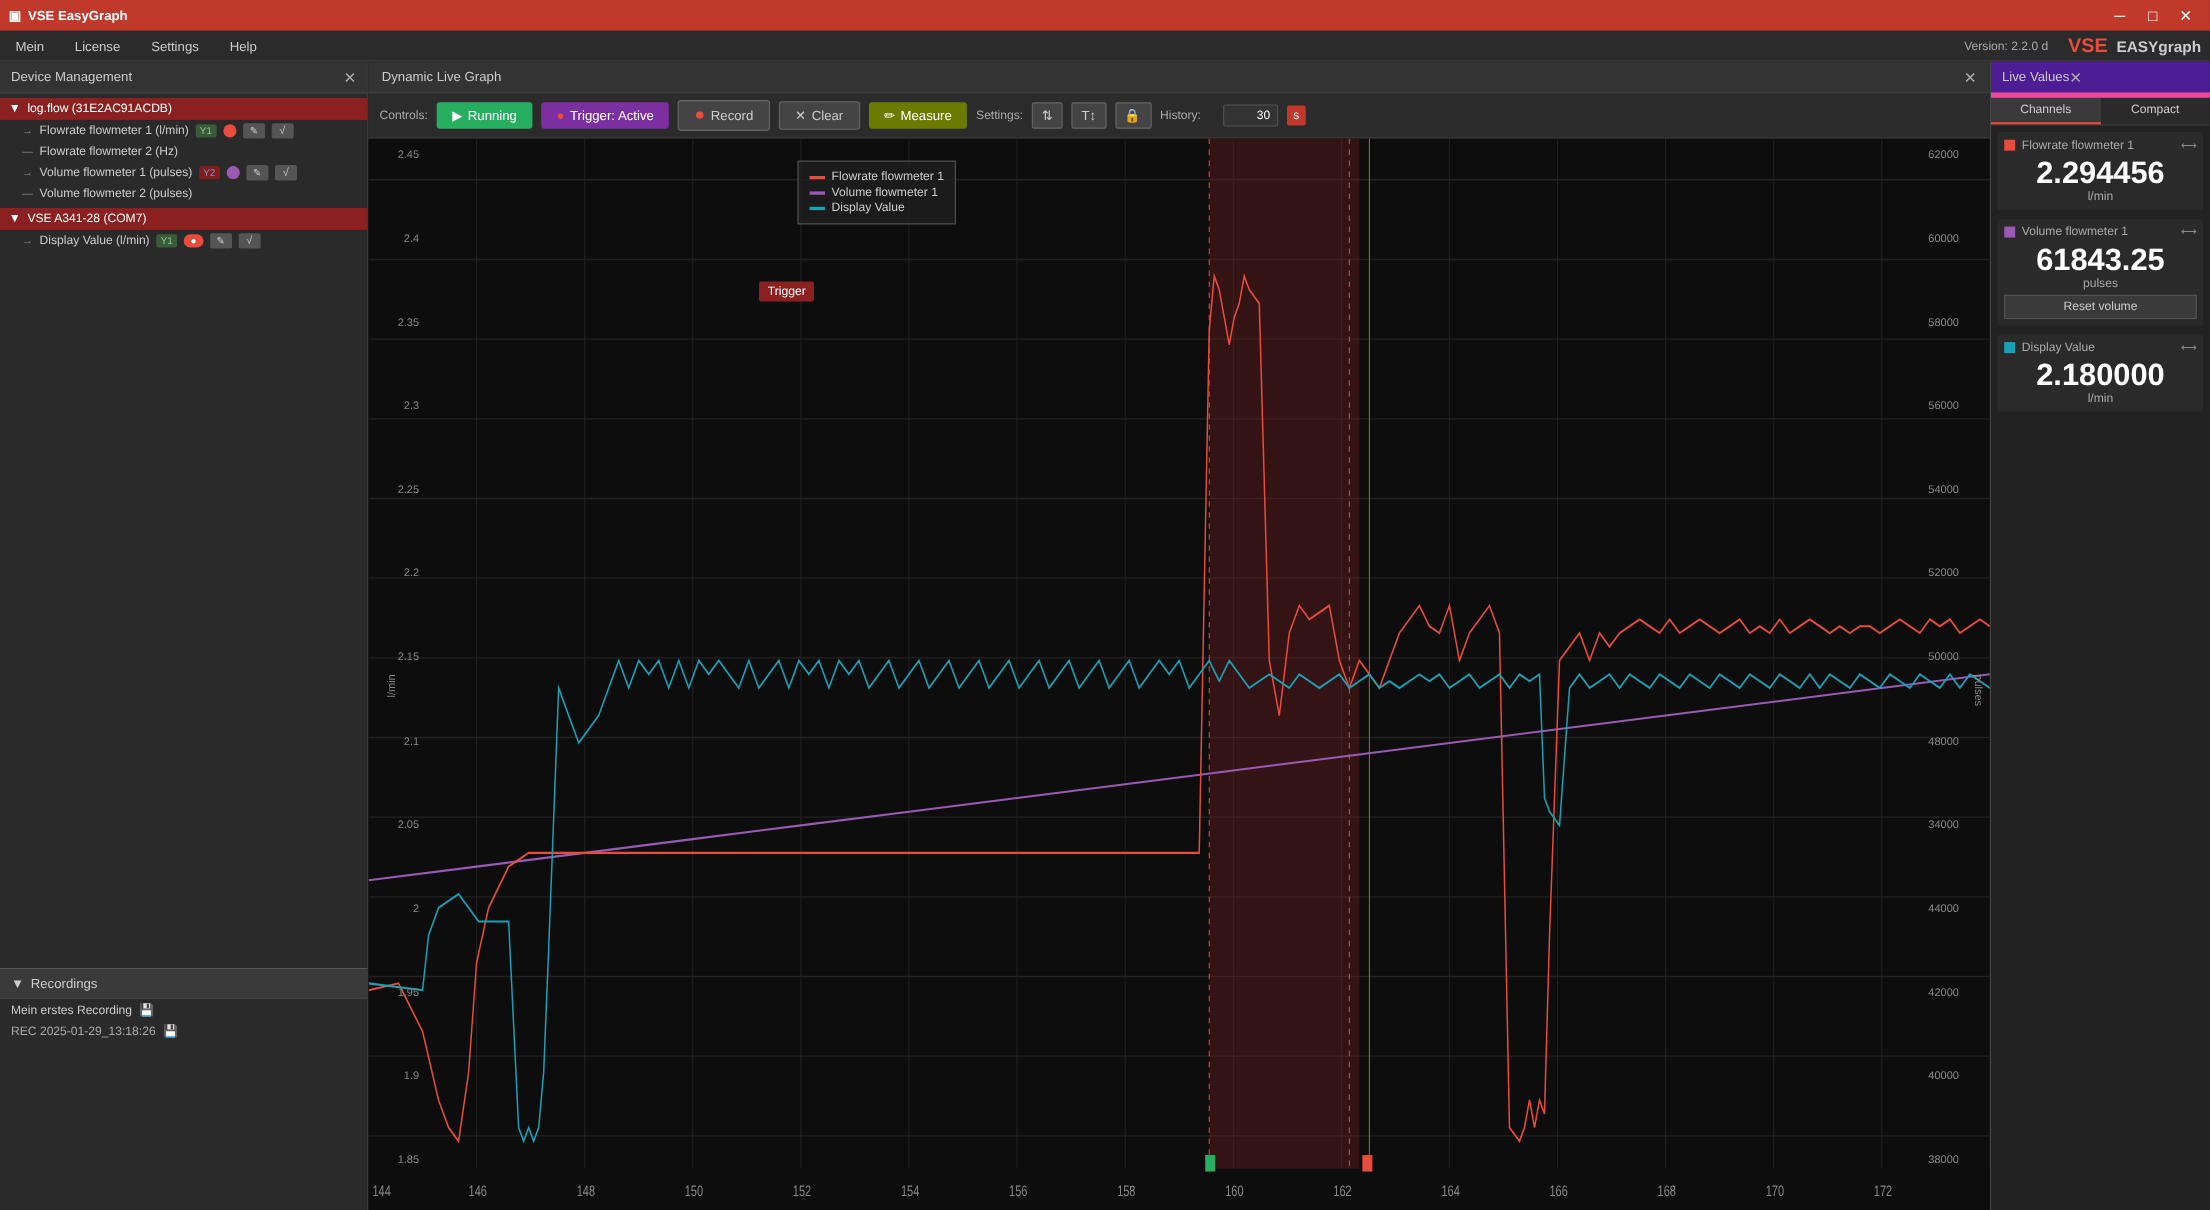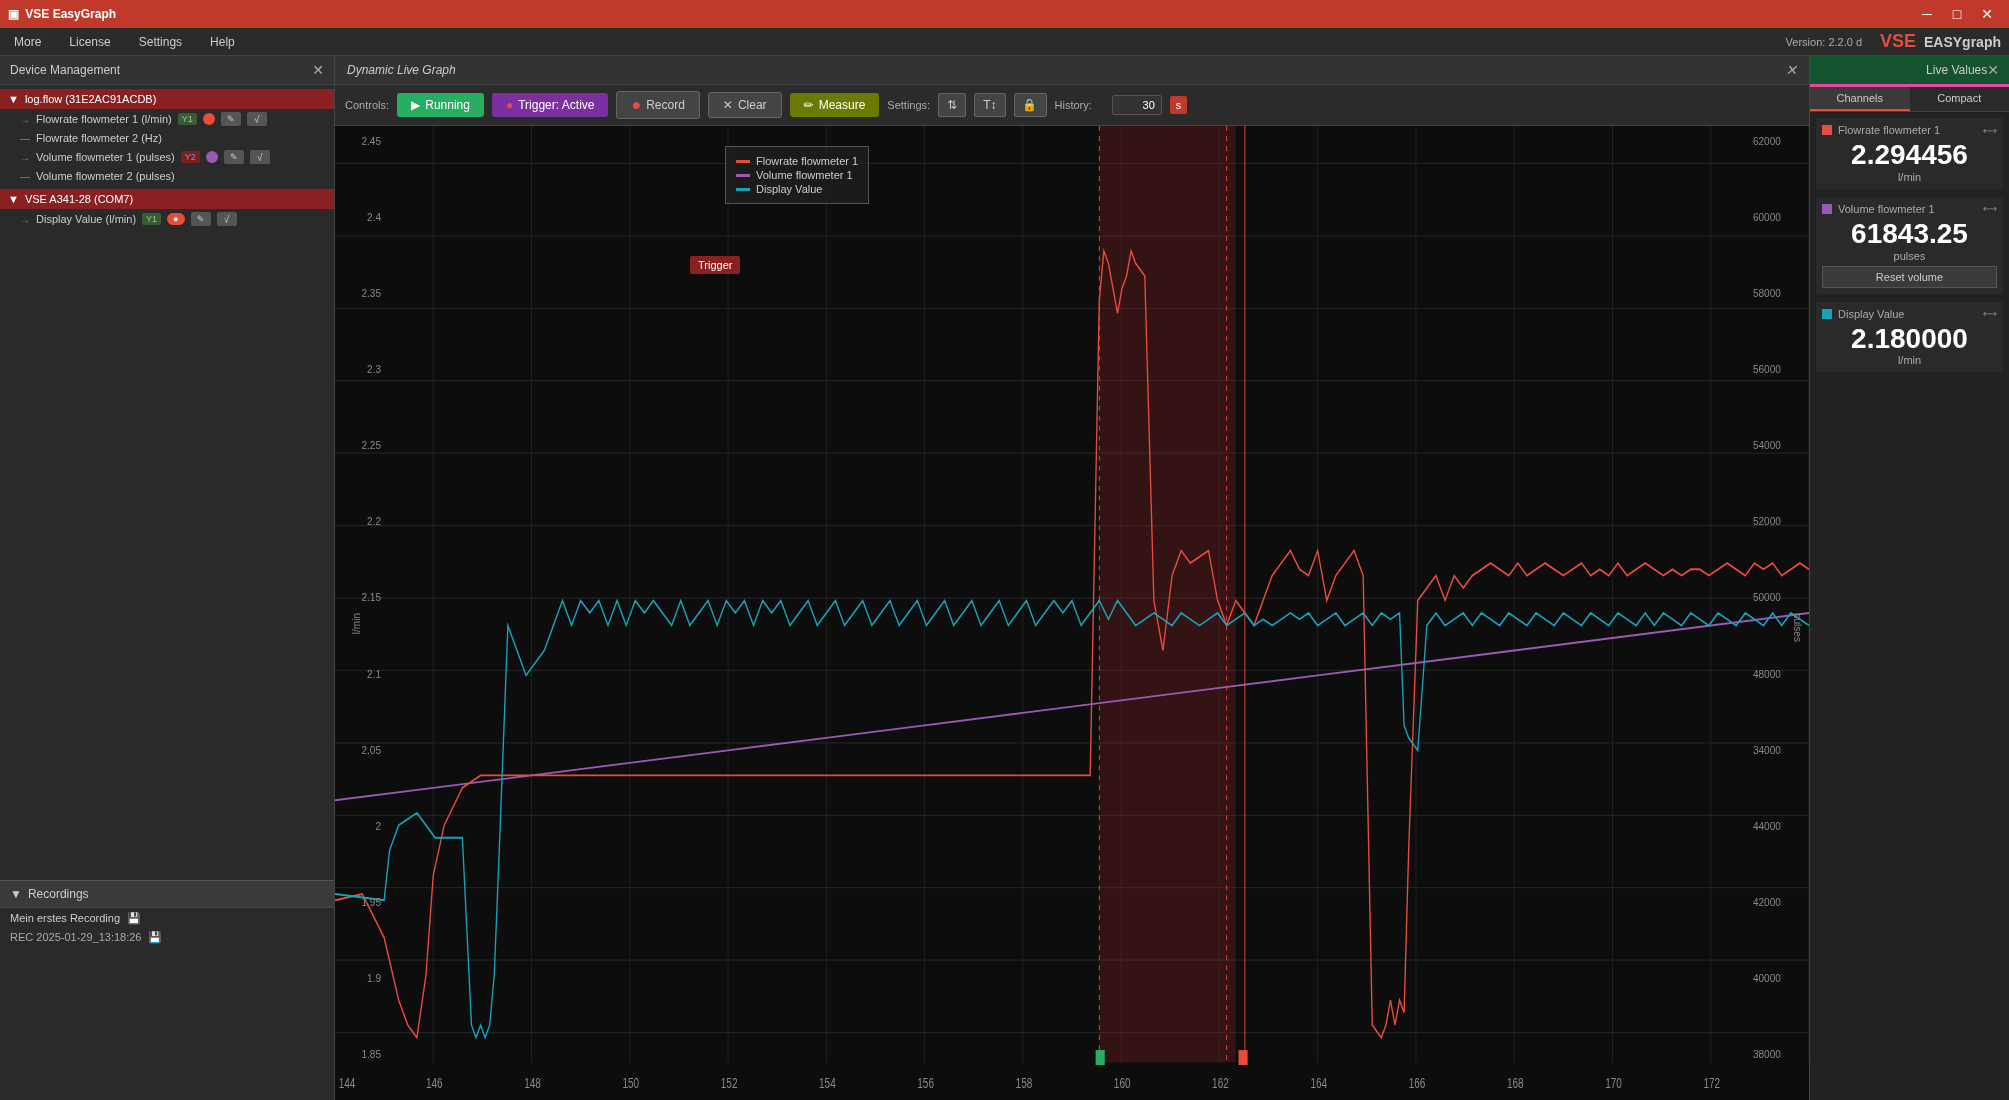--- a/index.html
+++ b/index.html
@@ -169,21 +169,20 @@
     }
 
     
     #graph-tab {
       background: #333;
       padding: 6px 12px;
       display: flex;
       align-items: center;
       justify-content: space-between;
       border-bottom: 1px solid #444;
-      font-style: italic;
     }
     #graph-tab .tab-label { color: #ccc; font-size: 12px; }
     #graph-tab .close-x { color: #aaa; cursor: pointer; font-size: 14px; }
 
     
     #controls-bar {
       background: #2b2b2b;
       padding: 6px 10px;
       display: flex;
       align-items: center;
@@ -280,26 +279,26 @@
 
     
     #right-panel {
       width: 200px;
       background: #222;
       border-left: 1px solid #444;
       display: flex;
       flex-direction: column;
     }
     #live-values-tab {
-      background: #14532d;
+      background: #4c1d95;
       padding: 6px 10px;
       display: flex;
       align-items: center;
-      justify-content: flex-end;
-      border-bottom: 3px solid #ec4899;
+      justify-content: flex-start;
+      border-bottom: 5px solid #ec4899;
     }
     #live-values-tab .tab-label { color: #ccc; font-size: 12px; }
     #live-values-tab .close-x { color: #aaa; cursor: pointer; font-size: 14px; }
 
     
     #channel-tabs {
       display: flex;
       border-bottom: 1px solid #444;
     }
     .ch-tab {
@@ -353,21 +352,21 @@
   </div>
   <div class="controls">
     <button class="win-btn">─</button>
     <button class="win-btn">□</button>
     <button class="win-btn close-btn">✕</button>
   </div>
 </div>
 
 <div id="menu-bar">
   <div class="menu-items">
-    <span class="menu-item">More</span>
+    <span class="menu-item">Mein</span>
     <span class="menu-item">License</span>
     <span class="menu-item">Settings</span>
     <span class="menu-item">Help</span>
   </div>
   <div style="display:flex; align-items:center; gap:10px;">
     <span class="version">Version: 2.2.0 d</span>
     <span class="brand" style="font-weight:900;">
       <span style="color:#e74c3c; font-size:18px; font-weight:900;">VSE</span>
       <span style="color:#ccc; font-size:14px; margin-left:4px;">EASYgraph</span>
     </span>

